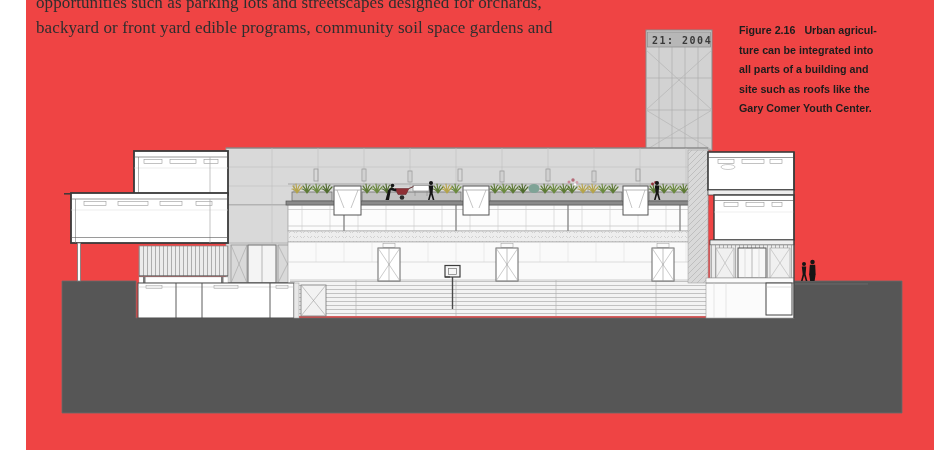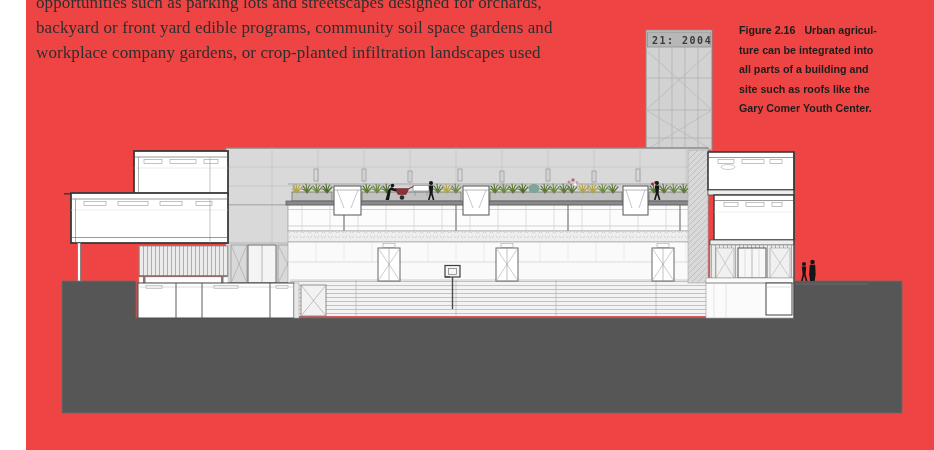--- a/index.html
+++ b/index.html
@@ -20,21 +20,20 @@
         fill:#3a3a3a;letter-spacing:1.5px;}
 </style>
 </head>
 <body>
 
 <div id="page">
 
   <div id="para">
     <div class="pline">opportunities such as parking lots and streetscapes designed for orchards,</div>
     <div class="pline">backyard or front yard edible programs, community soil space gardens and</div>
-    <div class="pline">workplace company gardens, or crop-planted infiltration landscapes used</div>
   </div>
 
   <div id="caption">
     <div class="cline">Figure 2.16   Urban agricul-</div>
     <div class="cline">ture can be integrated into</div>
     <div class="cline">all parts of a building and</div>
     <div class="cline">site such as roofs like the</div>
     <div class="cline">Gary Comer Youth Center.</div>
   </div>
 

